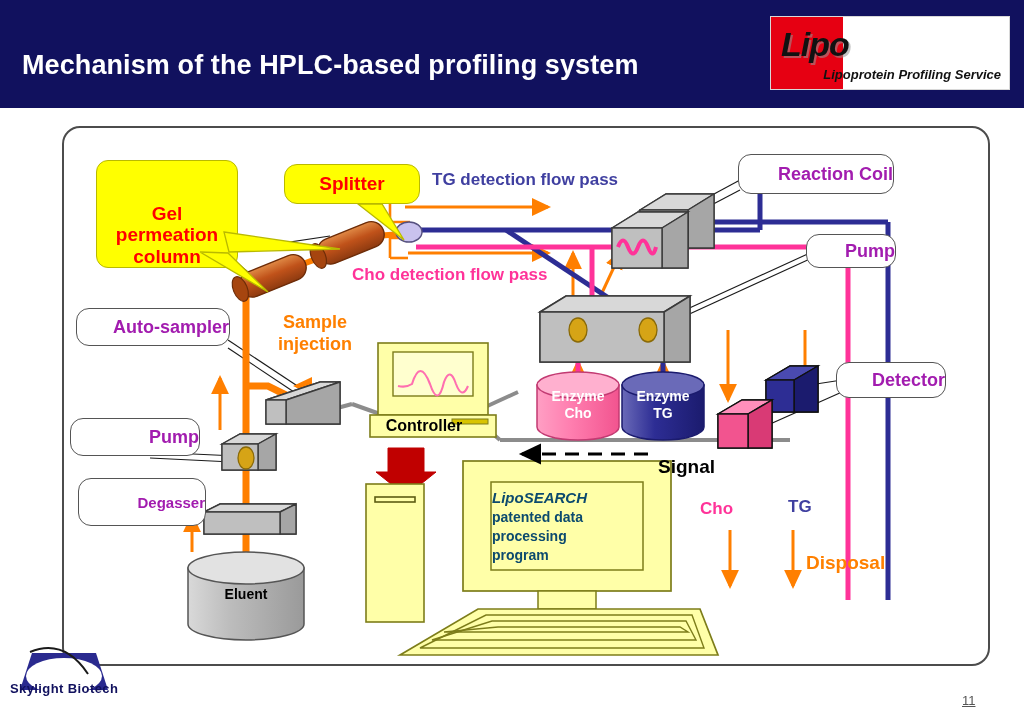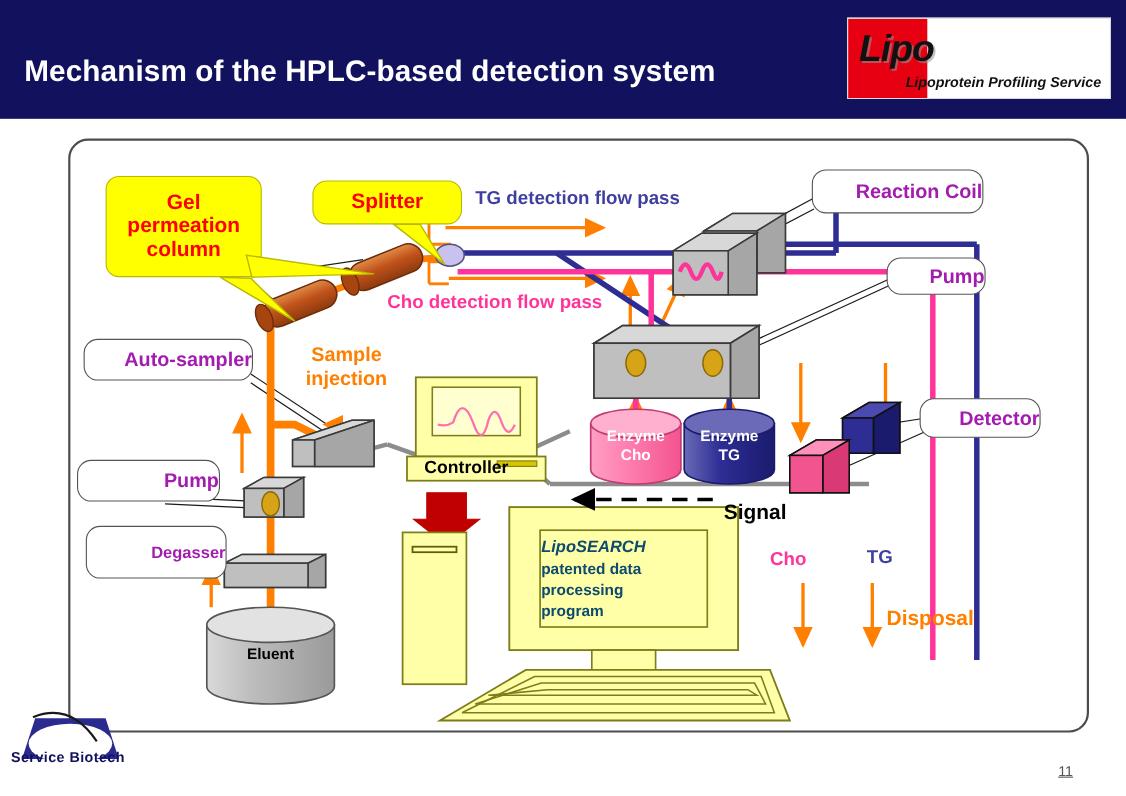--- a/index.html
+++ b/index.html
@@ -78,21 +78,21 @@
     text-align:center;z-index:26;line-height:1.2;
   }
   .mono-text{position:absolute;z-index:27;text-align:center;font-weight:bold;}
 </style>
 </head>
 <body>
 
 <div id="root">
 
   <div class="header">
-    <div class="header-title">Mechanism of the HPLC-based detection system</div>
+    <div class="header-title">Mechanism of the HPLC-based profiling system</div>
 
     <div class="logo-box">
       <div class="logo-red"></div>
       <div class="logo-lipo">Lipo</div>
       <div class="logo-sub">Lipoprotein Profiling Service</div>
     </div>
   </div>
 
   <div class="frame"></div>
 
@@ -329,21 +329,21 @@
       <path d="M648,454 L522,454" stroke="#000" stroke-width="3.2" fill="none" stroke-dasharray="14,9" marker-end="url(#ar-bk)"></path>
     </g>
 
     <g>
       <polygon points="32,653 96,653 108,690 20,690" fill="#2a2a8f"></polygon>
       <ellipse cx="64" cy="676" rx="38" ry="18" fill="#ffffff"></ellipse>
       <path d="M30,652 q34,-14 58,22" fill="none" stroke="#1a1a1a" stroke-width="2"></path>
     </g>
   </svg>
 
-  <div class="ycall" style="left:96px;top:160px;width:142px;height:92px;font-size:19px;">
+  <div class="ycall" style="left:96px;top:160px;width:142px;height:108px;font-size:19px;align-items:flex-end;">
     <span>Gel<br>permeation<br>column</span>
   </div>
 
   <svg class="svg-layer" viewBox="0 0 1024 724" style="z-index:31;pointer-events:none;">
     <polygon points="224,232 340,249 229,252" fill="#ffff00" stroke="#b9b900" stroke-width="1.3"></polygon>
     <polygon points="200,252 268,292 228,253" fill="#ffff00" stroke="#b9b900" stroke-width="1.3"></polygon>
     <polygon points="358,204 404,240 382,204" fill="#ffff00" stroke="#b9b900" stroke-width="1.3"></polygon>
   </svg>
 
   <div class="ycall" style="left:284px;top:164px;width:136px;height:40px;font-size:19px;border-radius:13px;">
@@ -399,15 +399,15 @@
   <div class="enz-text" style="left:623px;top:388px;width:80px;">Enzyme<br>TG</div>
 
   <div style="position:absolute;left:492px;top:488px;width:150px;text-align:left;
               font-size:14px;font-weight:bold;color:#0c4a6e;line-height:1.34;z-index:28;">
     <span style="font-style:italic;font-size:15px;">LipoSEARCH</span><br>
     <span>patented data</span><br>
     <span>processing</span><br>
     <span>program</span>
   </div>
 
-  <div class="footer-logo-text">Service  Biotech</div>
+  <div class="footer-logo-text">Skylight  Biotech</div>
   <div class="pagenum">11</div>
 </div>
 
 </body></html>

